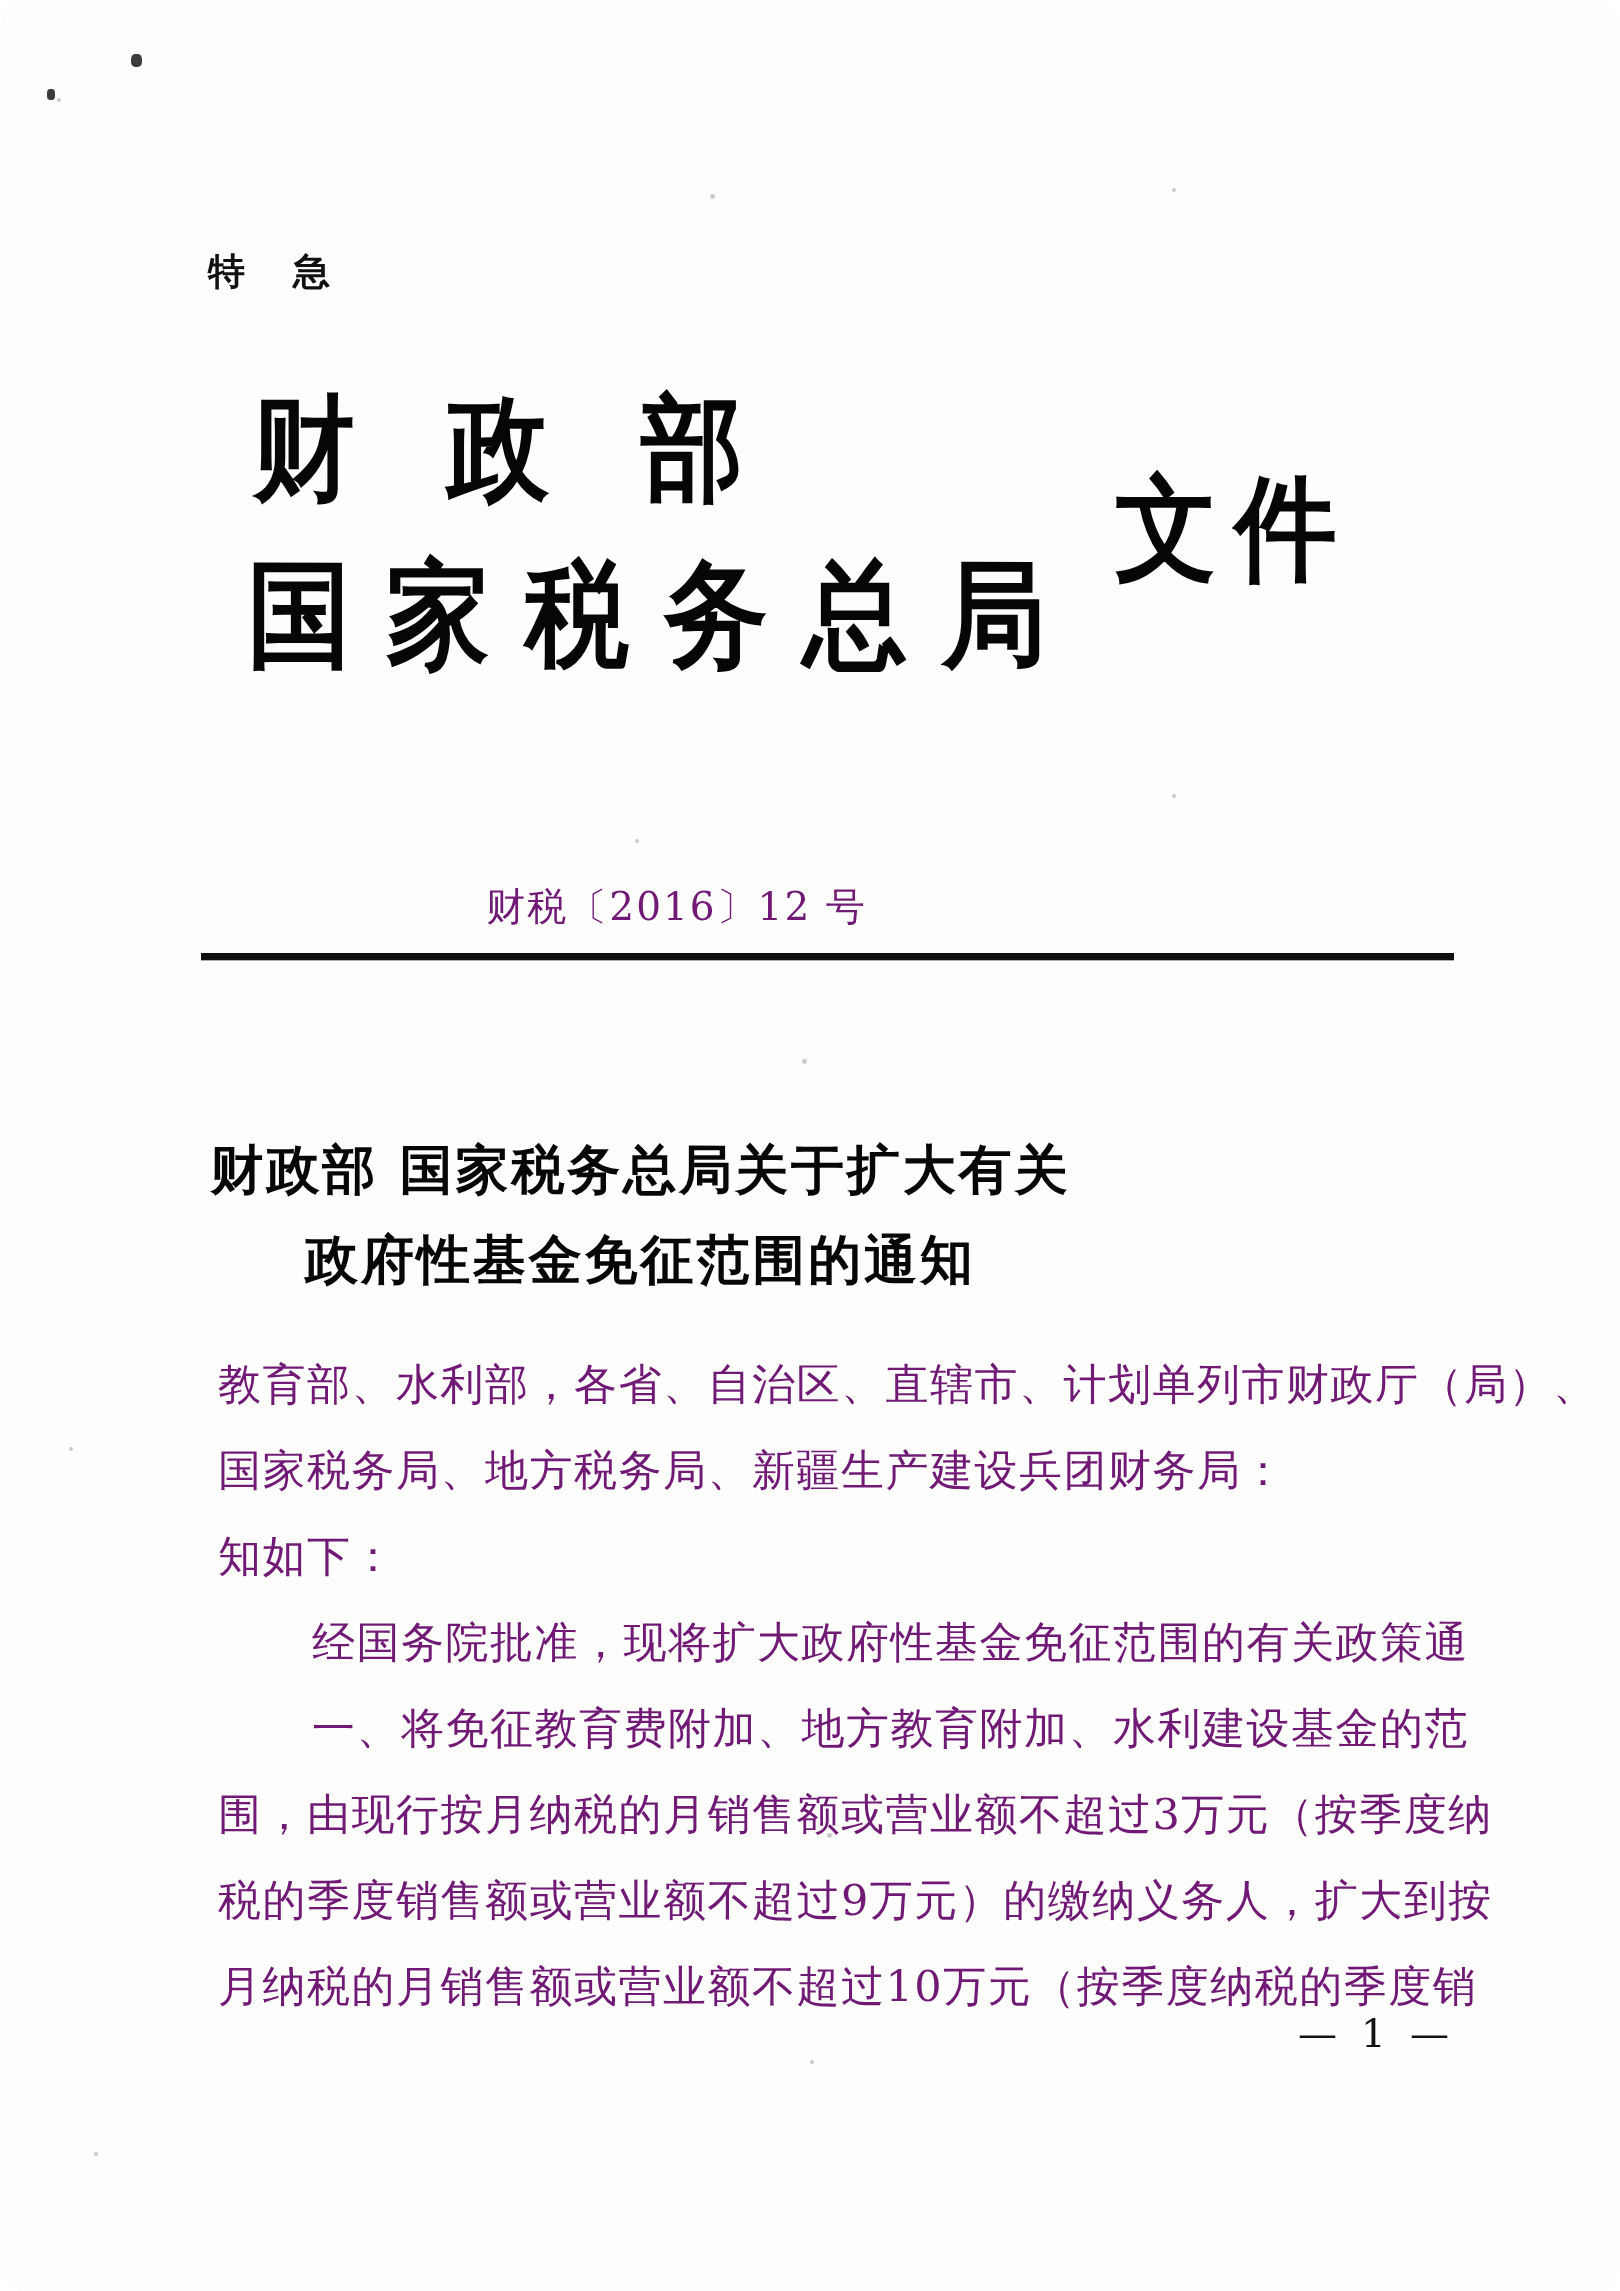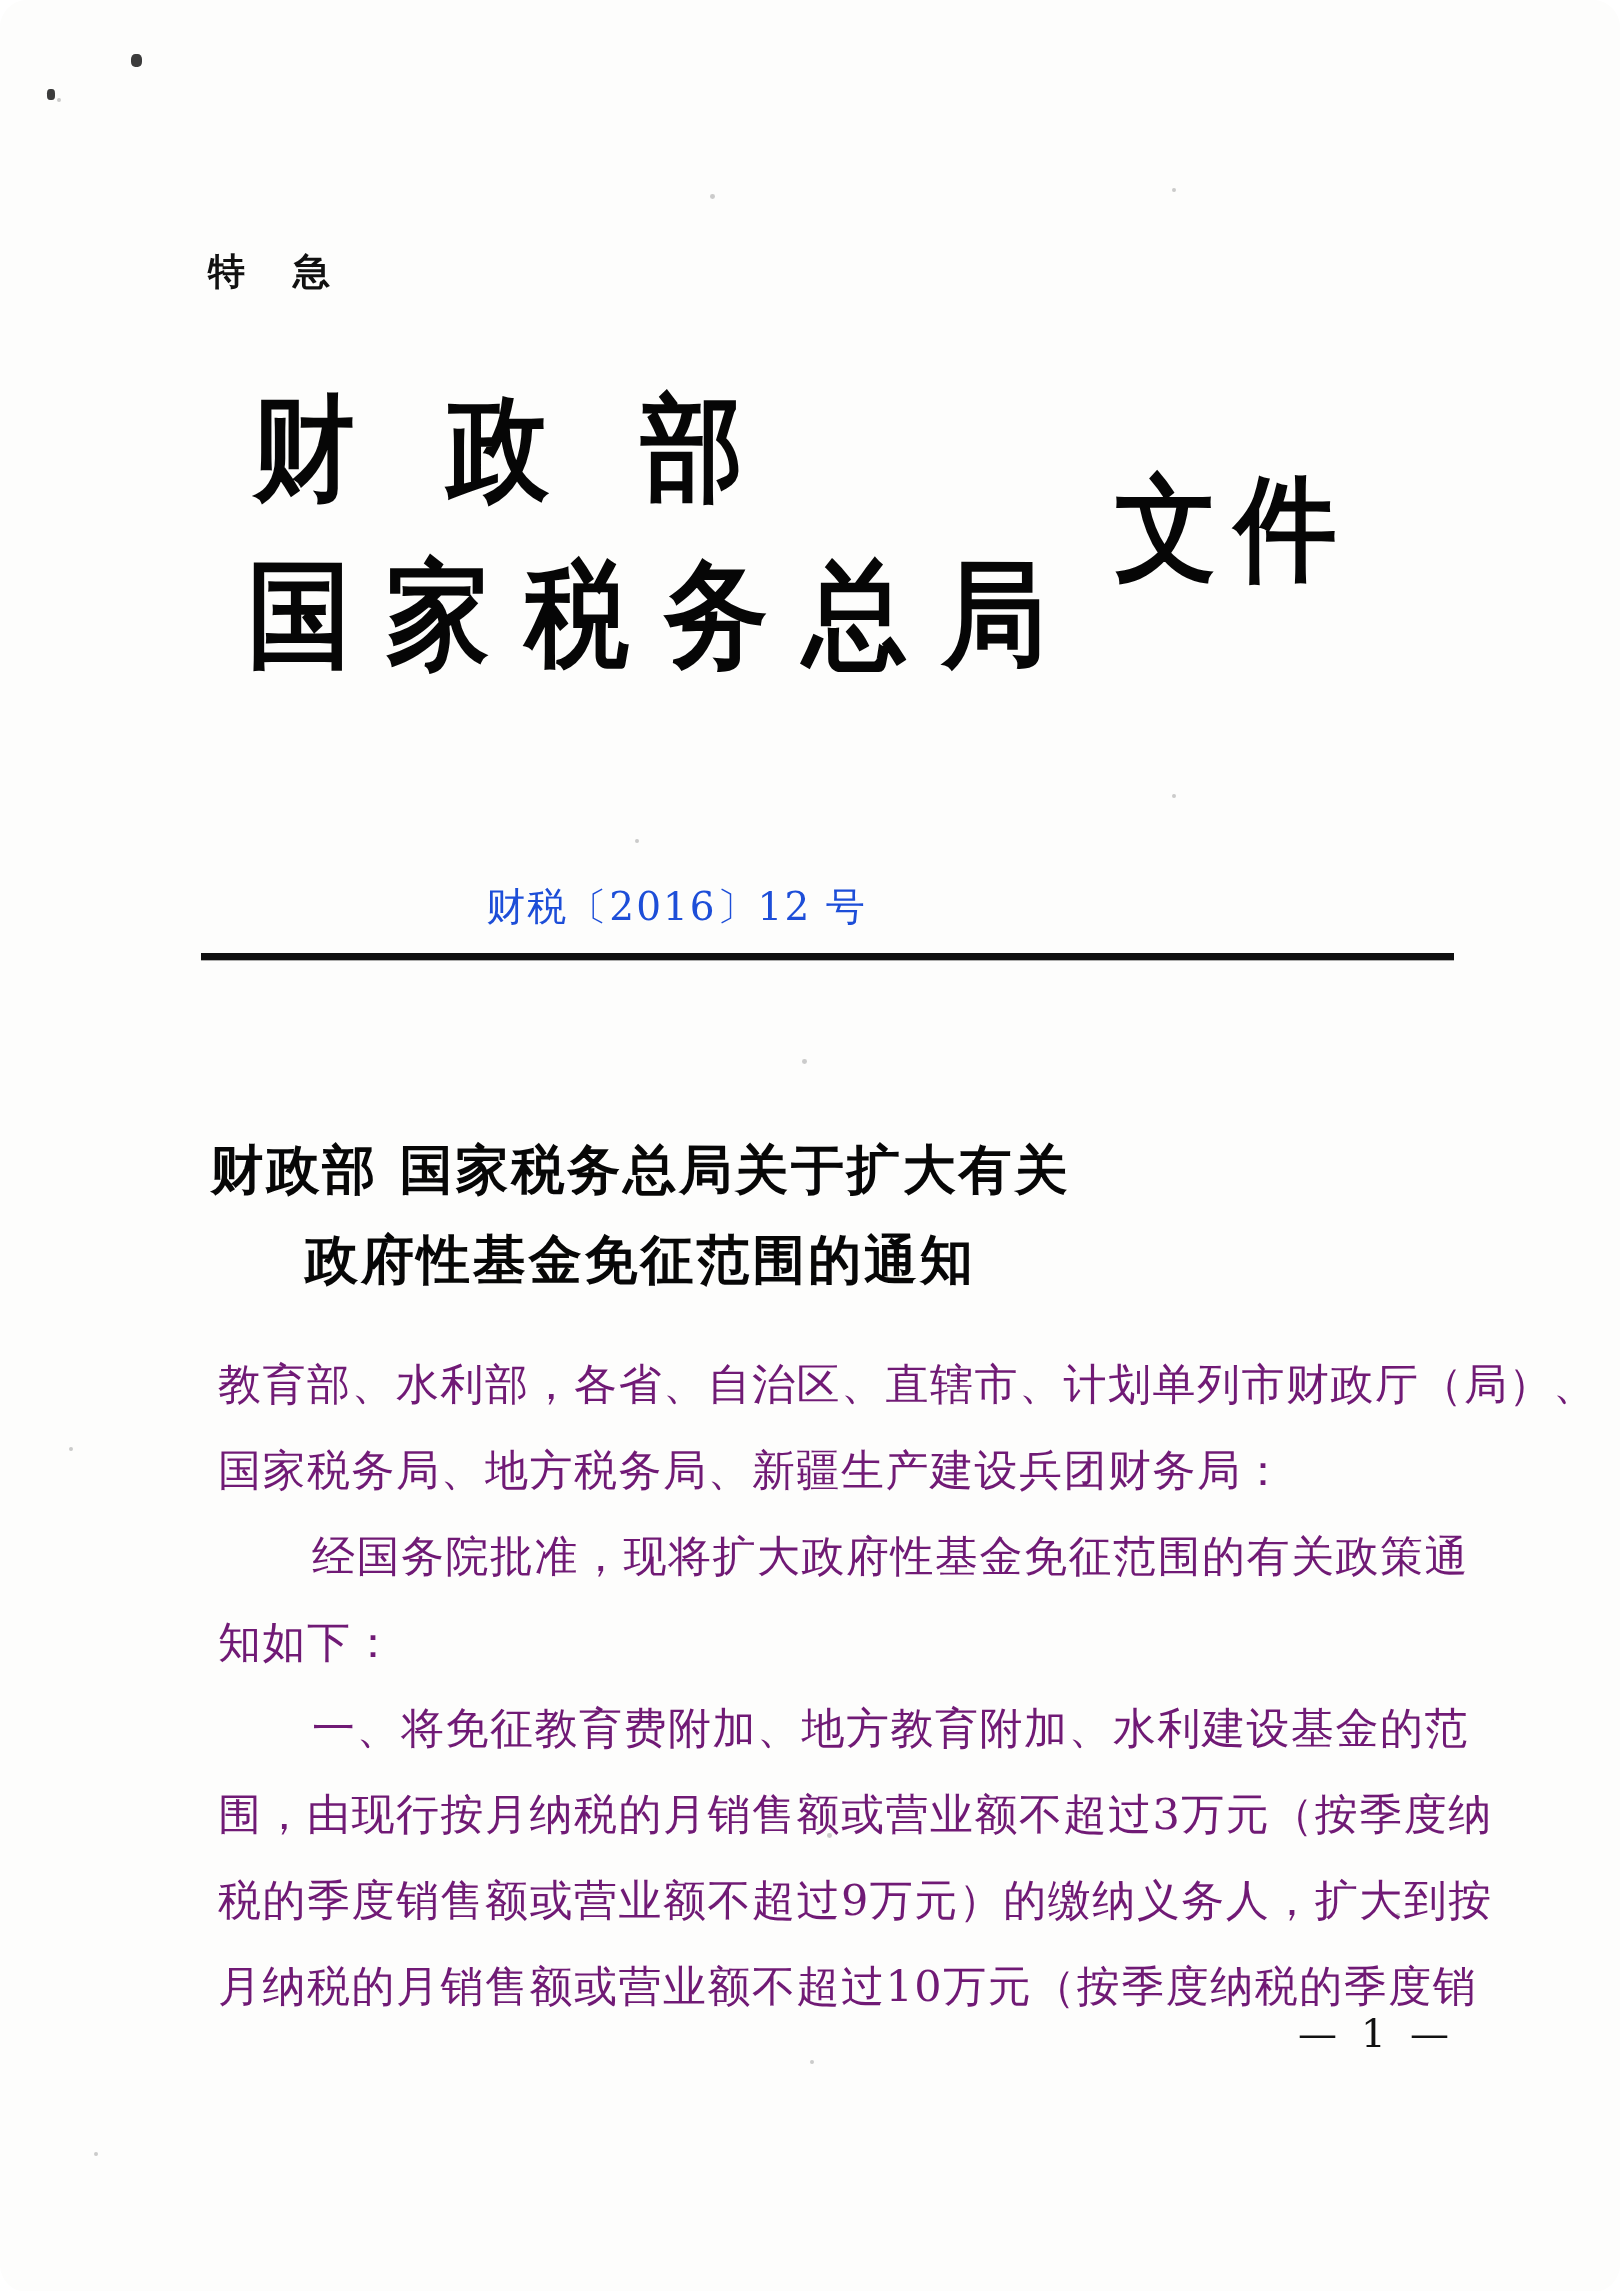--- a/index.html
+++ b/index.html
@@ -85,21 +85,21 @@
   
   .docnum {
     position: absolute;
     left: 0;
     top: 880px;
     width: 1353px;
     text-align: center;
     font-size: 39px;
     letter-spacing: 2px;
     font-family: "DejaVu Serif", "Liberation Serif", serif;
-    color: #1d4ed8;
+    color: #701a75;
   }
 
   
   .rule {
     position: absolute;
     left: 201px;
     top: 953px;
     width: 1253px;
     height: 6.9px;
     background: #101010;
@@ -197,22 +197,22 @@
   <div class="rule"></div>
 
   <div class="title">
     <div class="title-line">财政部 国家税务总局关于扩大有关</div>
     <div class="title-line">政府性基金免征范围的通知</div>
   </div>
 
   <div class="body-block">
     <div class="body-line">教育部、水利部，各省、自治区、直辖市、计划单列市财政厅（局）、</div>
     <div class="body-line">国家税务局、地方税务局、新疆生产建设兵团财务局：</div>
+    <div class="body-line">知如下：</div>
     <div class="body-line indent">经国务院批准，现将扩大政府性基金免征范围的有关政策通</div>
-    <div class="body-line">知如下：</div>
     <div class="body-line indent">一、将免征教育费附加、地方教育附加、水利建设基金的范</div>
     <div class="body-line">围，由现行按月纳税的月销售额或营业额不超过3万元（按季度纳</div>
     <div class="body-line">税的季度销售额或营业额不超过9万元）的缴纳义务人，扩大到按</div>
     <div class="body-line">月纳税的月销售额或营业额不超过10万元（按季度纳税的季度销</div>
   </div>
 
   <div class="footer">— 1 —</div>
 
 </div>
 

